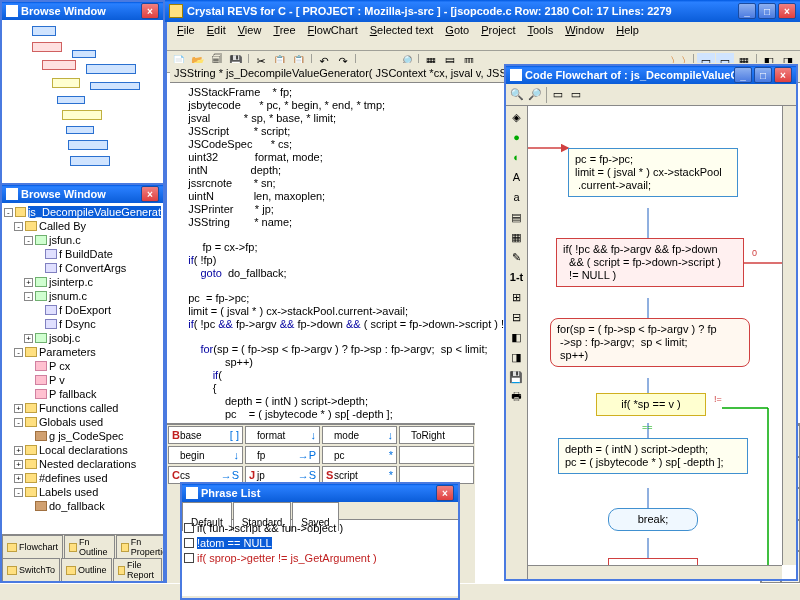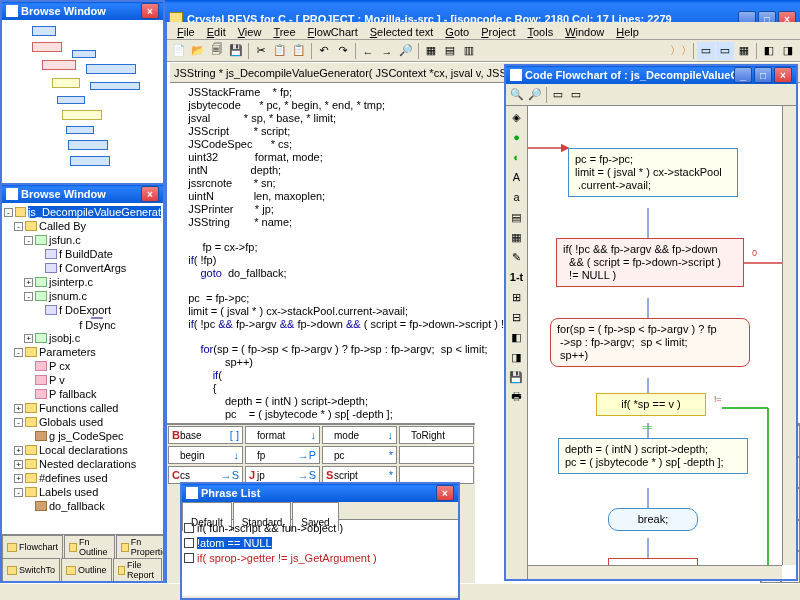--- a/index.html
+++ b/index.html
@@ -1,22 +1,22 @@
 <!DOCTYPE html>
 <html><head>
 <meta charset="utf-8">
 <style>
 *{box-sizing:border-box;margin:0;padding:0;font-family:Tahoma,sans-serif;font-size:11px}
 body{background:#ece9d8;width:800px;height:600px;overflow:hidden;position:relative}
-.titlebar{background:linear-gradient(to bottom,#0058e0,#2a80ff 10%,#0a5cd8);color:#fff;height:38px;display:flex;align-items:center;padding:0 4px;font-weight:bold}
+.titlebar{background:linear-gradient(to bottom,#0058e0,#2a80ff 10%,#0a5cd8);color:#fff;height:22px;display:flex;align-items:center;padding:0 4px;font-weight:bold}
 .titlebar .title{flex:1;white-space:nowrap;overflow:hidden}
 .winbtns{display:flex;gap:2px}
 .winbtn{width:18px;height:16px;background:linear-gradient(to bottom,#8db0f0,#4a7ae0);border:1px solid #1a4ba0;border-radius:2px;display:flex;align-items:center;justify-content:center;color:#fff;font-weight:bold;font-size:10px}
 .winbtn.close{background:linear-gradient(to bottom,#f08080,#e04040)}
-.menubar{background:#ece9d8;height:18px;display:flex;align-items:flex-start;padding:4px 4px;border-bottom:1px solid #a0a098}
+.menubar{background:#ece9d8;height:18px;display:flex;align-items:flex-end;padding:14px 4px;border-bottom:1px solid #a0a098}
 .menubar span{padding:0 6px;cursor:default}
 .menubar span u{text-decoration:underline}
 .toolbar{background:#ece9d8;height:22px;display:flex;align-items:center;padding:0 3px;border-bottom:1px solid #a0a098;gap:1px}
 .tbtn{width:18px;height:18px;border:1px solid transparent;display:flex;align-items:center;justify-content:center}
 .tsep{width:1px;height:16px;background:#a0a098;margin:0 2px}
 .mainarea{position:absolute;left:165px;top:22px;right:0;bottom:17px;background:#fff;border-left:2px solid #4a7ae0}
 .app-titlebar{position:absolute;left:165px;top:0;right:0}
 .leftcol{position:absolute;left:0;top:0;width:165px;bottom:17px;display:flex;flex-direction:column}
 .panel{border:2px solid #4a7ae0;border-top:0;background:#fff;display:flex;flex-direction:column;overflow:hidden}
 .panel .titlebar{height:18px;font-size:10px}
@@ -149,21 +149,21 @@
           <div class="ti" style="padding-left: 20px;">
             <span class="pm">-</span>
             <span class="ic ic-c"></span>
             <span class="lbl">jsnum.c</span>
           </div>
           <div class="ti" style="padding-left: 30px;">
             <span style="width:11px;display:inline-block"></span>
             <span class="ic ic-f"></span>
             <span class="lbl">f  DoExport</span>
           </div>
-          <div class="ti" style="padding-left: 30px; flex-direction: column;">
+          <div class="ti" style="padding-left: 30px;">
             <span style="width:11px;display:inline-block"></span>
             <span class="ic ic-f"></span>
             <span class="lbl">f  Dsync</span>
           </div>
           <div class="ti" style="padding-left: 20px;">
             <span class="pm">+</span>
             <span class="ic ic-c"></span>
             <span class="lbl">jsobj.c</span>
           </div>
           <div class="ti" style="padding-left: 10px;">

